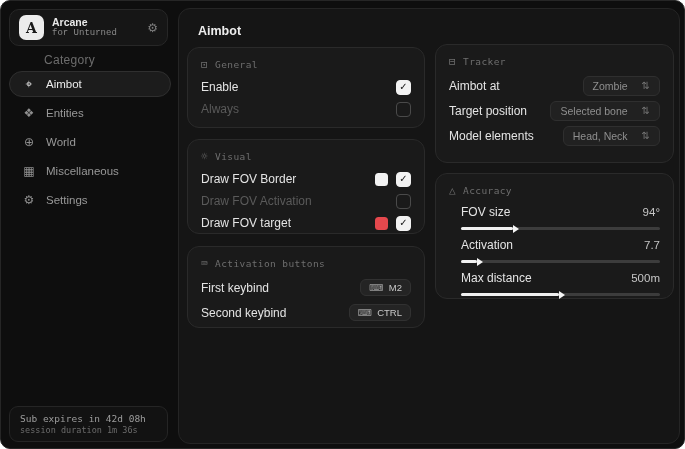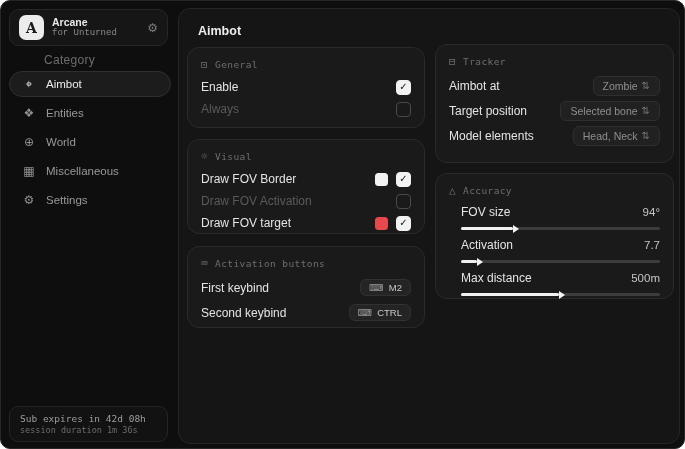--- a/index.html
+++ b/index.html
@@ -40,21 +40,21 @@
   .checkbox{width:15px;height:15px;border-radius:4px;border:1.5px solid #4a4a4a;box-sizing:border-box;display:flex;align-items:center;justify-content:center;cursor:pointer;background:transparent;}
   .checkbox .tick{display:none;font-size:10px;font-weight:bold;color:#161616;line-height:1;}
   .checkbox.on{background:#f2f2f2;border-color:#f2f2f2;}
   .checkbox.on .tick{display:block;}
   
   .swatch{width:13px;height:13px;border-radius:3.5px;cursor:pointer;}
   
   .keybtn{display:flex;align-items:center;gap:5px;background:#242424;border:1px solid #313131;border-radius:6px;padding:2px 8px;font-size:9.5px;color:#c9c9c9;cursor:pointer;}
   .keybtn .kb-icon{font-size:10px;color:#9a9a9a;}
   
-  .dropdown{display:flex;align-items:center;gap:4px;background:#212121;border:1px solid #2f2f2f;border-radius:6px;padding:3px 9px;font-size:10.5px;color:#8f8f8f;cursor:pointer;}
+  .dropdown{display:flex;align-items:center;gap:14px;background:#212121;border:1px solid #2f2f2f;border-radius:6px;padding:3px 9px;font-size:10.5px;color:#8f8f8f;cursor:pointer;}
   .dropdown .dd-icon{font-size:10px;color:#767676;}
   .tracker-row{height:25px;}
   
   .slider-group{margin-top:7px;margin-left:12px;}
   .slider-label-row{display:flex;align-items:center;height:16px;}
   .slider-value{margin-left:auto;font-size:11.5px;color:#c6c6c6;}
   .slider-track{position:relative;margin-top:7px;height:3px;background:#3c3c3c;border-radius:2px;cursor:pointer;}
   .slider-fill{position:absolute;left:0;top:0;height:3px;background:#f1f1f1;border-radius:2px;}
   .slider-fill::after{content:"";position:absolute;right:-6px;top:50%;transform:translateY(-50%);border-left:6px solid #f5f5f5;border-top:4px solid transparent;border-bottom:4px solid transparent;}
 </style>

